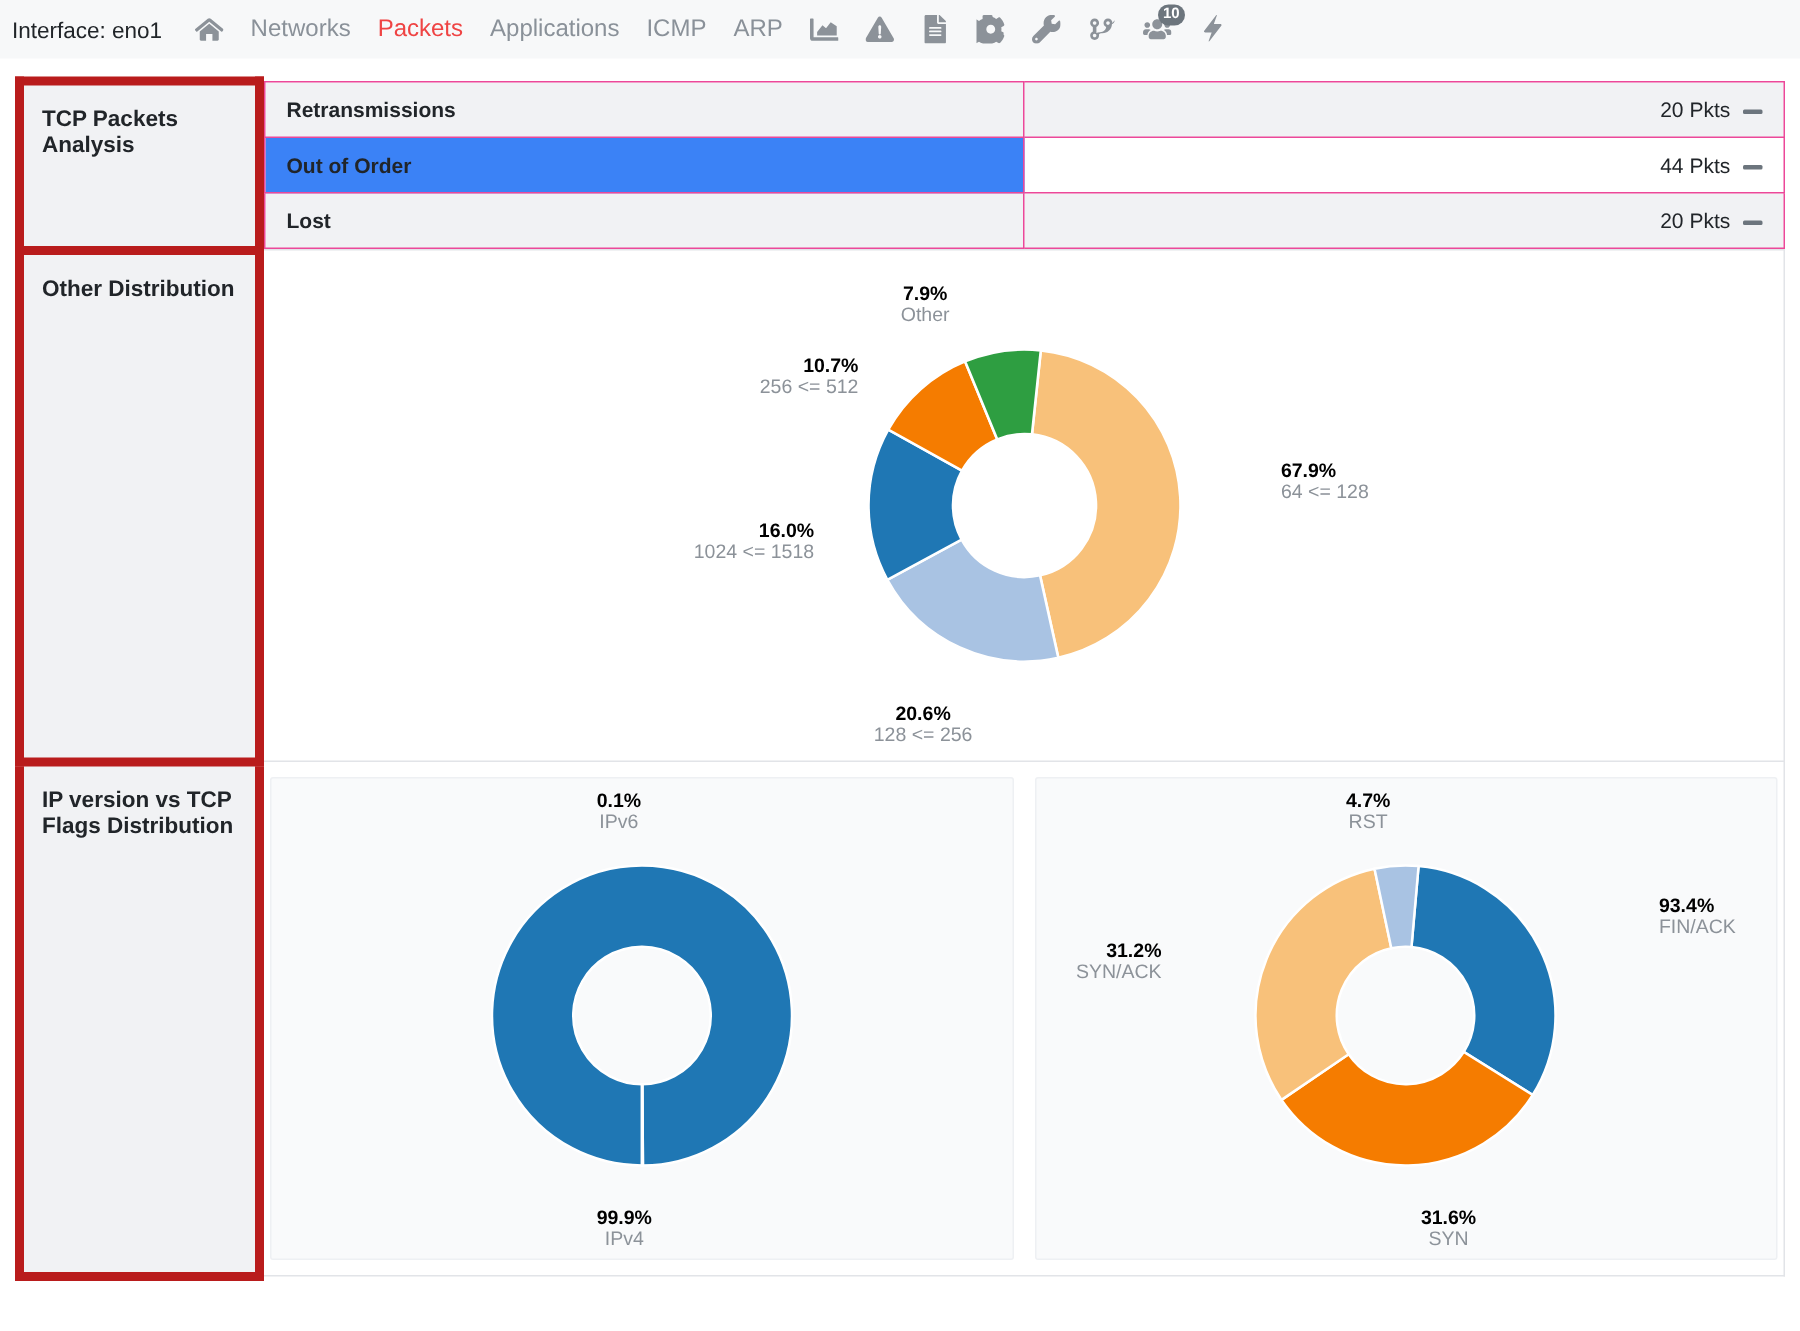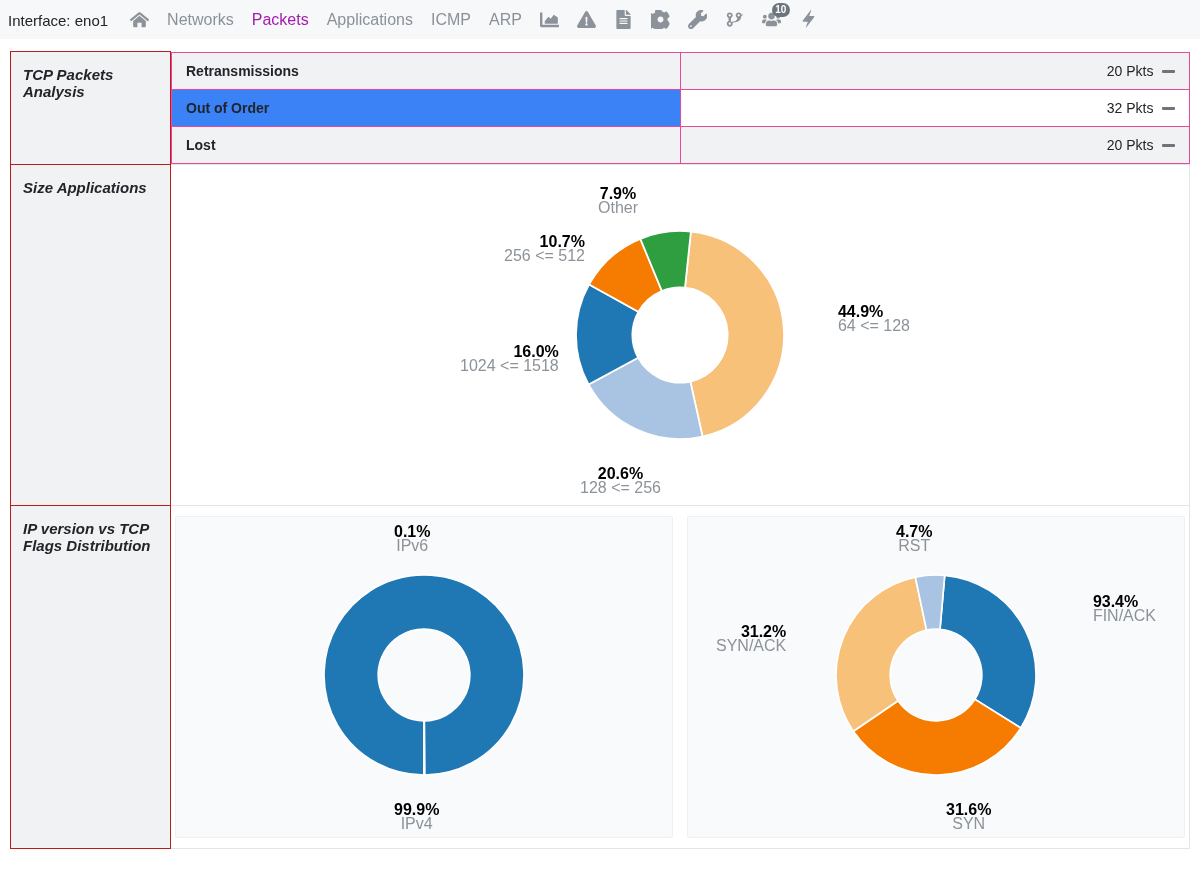--- a/index.html
+++ b/index.html
@@ -7,50 +7,50 @@
   body{ width:1200px; }
 
   
   .navbar{
     display:flex; align-items:flex-end; gap:18px;
     background:#f7f8f9; padding:10px 8px; color:#6e7985;
   }
   .navbar .iface{ color:#212529; font-size:15px; margin-right:4px;}
   .navbar svg{ width:19px; height:19px; fill:#8c9299; display:block;}
   .navbar .navlink{ font-size:16px; color:#8a9199; cursor:pointer;}
-  .navbar .navlink.active{ color:#a21caf; }
+  .navbar .navlink.active{ color:#ef4444; }
   .icon-wrap{ position:relative; cursor:pointer;}
   .badge{
     position:absolute; top:-7px; right:-9px; background:#6c757d; color:#fff;
     font-size:10px; line-height:14px; height:14px; min-width:18px; text-align:center;
     border-radius:8px; padding:0 3px; font-weight:600;
   }
 
   
   .content{ padding:12px 10px 30px 10px;}
   table.grid{ width:100%; border-collapse:collapse; table-layout:fixed;}
   table.grid > tbody > tr > th.rowhead{
     width:160px; background:#f1f2f4; text-align:left; vertical-align:top;
-    font-weight:700; padding:14px 12px; border:1px solid #b91c1c; font-size:15px;font-style:italic;
+    font-weight:700; padding:14px 12px; border:6px solid #b91c1c; font-size:15px;
   }
   table.inner{ width:100%; border-collapse:collapse;}
   table.inner td, table.inner th{ border:1px solid #ec4899; padding:10px 14px; }
   table.inner td.lab{ font-weight:700; background:#3b82f6;}
   table.inner tr.shade td{ background:#f1f2f4;}
   table.inner td.num{ text-align:right; white-space:nowrap;}
   .minus{ display:inline-block; width:13px; height:3px; background:#6c757d; vertical-align:middle; margin-left:8px; border-radius:1px;}
 
   .chart-cell{ border:1px solid #e2e4e8; background:#fff; padding:10px 4px;}
   .charts-2{ display:flex; gap:14px;}
   .chart-box{ flex:1; background:#f9fafb; border:1px solid #eef0f3; border-radius:2px; padding:8px 6px 12px 6px;}
 
   .donut-wrap{ position:relative; width:460px; height:320px; margin:0 auto;}
   .donut-wrap.small{ width:460px; height:300px;}
   .donut-wrap svg.donut{ position:absolute; inset:0; margin:auto; }
-  .lbl{ position:absolute; font-size:16px; line-height:14px; white-space:nowrap; text-align:center;}
+  .lbl{ position:absolute; font-size:13px; line-height:14px; white-space:nowrap; text-align:center;}
   .lbl .pct{ font-weight:700; color:#000; display:block;}
   .lbl .nm{ color:#8c9299; display:block;}
 </style>
 </head>
 <body>
 
 <div class="navbar">
   <span class="iface">Interface: eno1</span>
 
   <span class="icon-wrap">
@@ -116,44 +116,44 @@
   <th class="rowhead" rowspan="1">TCP Packets Analysis</th>
   <td style="padding:0;border:0;">
     <table class="inner">
               <tbody>
       <tr class="shade">
         <td class="lab" style="width:50%;background:#f1f2f4">Retransmissions</td>
         <td class="num"><span>20 Pkts</span><span class="minus"></span></td>
       </tr>
       <tr>
         <td class="lab">Out of Order</td>
-        <td class="num"><span>32 Pkts</span><span class="minus"></span></td>
+        <td class="num"><span>44 Pkts</span><span class="minus"></span></td>
       </tr>
       <tr class="shade">
         <td class="lab" style="background:#f1f2f4">Lost</td>
         <td class="num"><span>20 Pkts</span><span class="minus"></span></td>
       </tr>
     </tbody>
             </table>
   </td>
 </tr>
 
 <tr>
-  <th class="rowhead">Size Applications</th>
+  <th class="rowhead">Other Distribution</th>
   <td class="chart-cell">
     <div class="donut-wrap">
       <svg class="donut" id="donut-size" viewBox="0 0 300 300" width="260" height="260">
                 <path d="M 162.5434155921184 30.6573725558072 A 120 120 0 0 1 176.01667004427355 267.1457761927736 L 161.92430710362538 203.69181408835456 A 55 55 0 0 0 155.74906547972094 95.30129575474497 Z" fill="#f8c17a" stroke="#fff" stroke-width="2"></path>
                 <path d="M 176.01667004427355 267.1457761927736 A 120 120 0 0 1 44.47761892402926 207.14041557477168 L 101.63557534018008 176.189357138437 A 55 55 0 0 0 161.92430710362538 203.69181408835456 Z" fill="#a9c3e3" stroke="#fff" stroke-width="2"></path>
                 <path d="M 44.47761892402926 207.14041557477168 A 120 120 0 0 1 45.154355164597504 91.62714021868864 L 101.94574611710719 123.24577260023229 A 55 55 0 0 0 101.63557534018008 176.189357138437 Z" fill="#1f77b4" stroke="#fff" stroke-width="2"></path>
                 <path d="M 45.154355164597504 91.62714021868864 A 120 120 0 0 1 104.24911638248538 39.06372708524667 L 129.03084500863912 99.15420824740472 A 55 55 0 0 0 101.94574611710719 123.24577260023229 Z" fill="#f57c00" stroke="#fff" stroke-width="2"></path>
                 <path d="M 104.24911638248538 39.06372708524667 A 120 120 0 0 1 162.54341559211827 30.65737255580717 L 155.74906547972085 95.30129575474496 A 55 55 0 0 0 129.03084500863912 99.15420824740472 Z" fill="#2e9e41" stroke="#fff" stroke-width="2"></path>
               </svg>
       <div class="lbl" style="right:0;top:130px;text-align:left">
-                <span class="pct">44.9%</span>
+                <span class="pct">67.9%</span>
                 <span class="nm">64 &lt;= 128</span>
               </div>
       <div class="lbl" style="left:130px;bottom:0px">
                 <span class="pct">20.6%</span>
                 <span class="nm">128 &lt;= 256</span>
               </div>
       <div class="lbl" style="left:10px;top:170px;text-align:right">
                 <span class="pct">16.0%</span>
                 <span class="nm">1024 &lt;= 1518</span>
               </div>

